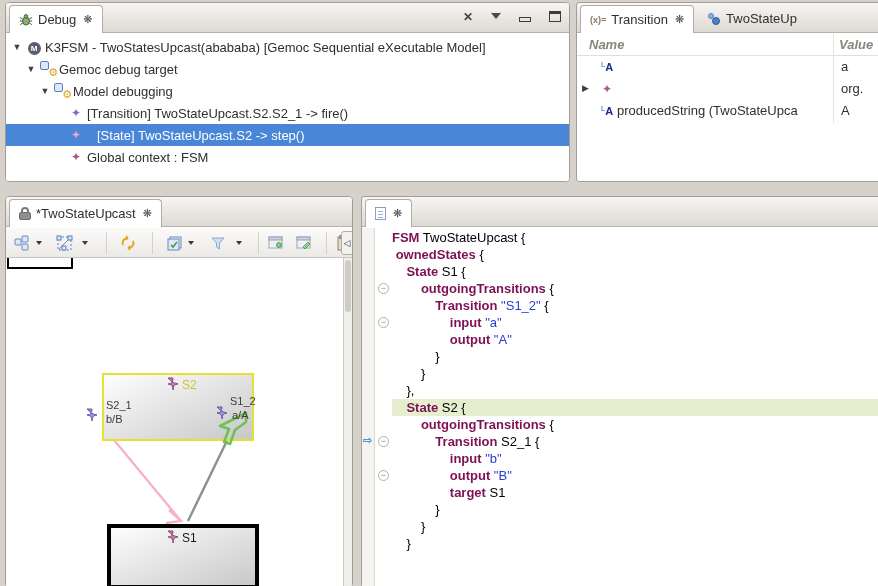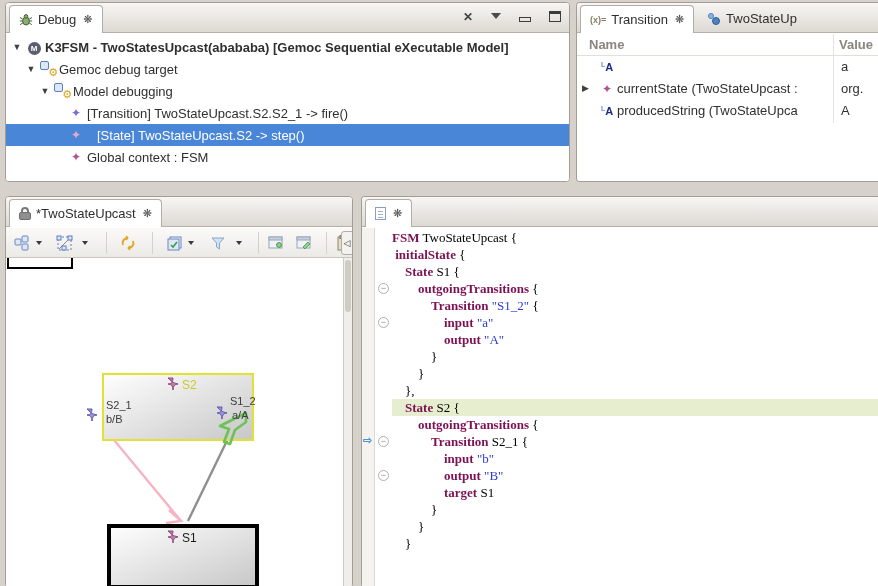--- a/index.html
+++ b/index.html
@@ -34,21 +34,21 @@
   .star{font-size:12px;}
   .ic-engine{display:inline-block;width:13px;height:13px;border-radius:50%;background:#5d5d70;
              color:#fff;font-size:8px;font-weight:bold;line-height:13px;text-align:center;}
   .ic-gearbox{position:relative;display:inline-block;width:16px;height:16px;}
   .ic-gearbox .bx{position:absolute;left:0;top:0;width:9px;height:9px;border:1px solid #5b7fc4;background:#dce8f8;border-radius:2px;}
   .ic-gearbox .gr{position:absolute;right:-2px;bottom:-3px;color:#d9a520;font-size:11px;}
 
   
   #vars-table{position:absolute;left:0;top:31px;right:0;bottom:0;background:#fff;}
   .vhead{position:absolute;left:0;top:0;right:0;height:22px;border-bottom:1px solid #e2dfda;}
-  .vhead span{position:absolute;top:3px;font-weight:bold;color:#8a867f;}
+  .vhead span{position:absolute;top:3px;font-weight:bold;color:#8a867f;font-style:italic;}
   .vcol-div{position:absolute;top:0;bottom:58px;left:256px;width:1px;background:#e6e3de;}
   .vrow{position:absolute;left:0;right:0;height:22px;}
   .vrow .vtwist{position:absolute;left:5px;top:5px;font-size:9px;color:#3f3f3f;}
   .vrow .vicon{position:absolute;left:22px;top:3px;width:16px;height:16px;text-align:center;}
   .vrow .vname{position:absolute;left:40px;top:3px;width:214px;overflow:hidden;white-space:nowrap;}
   .vrow .vval{position:absolute;left:264px;top:3px;white-space:nowrap;}
   .la-ic .l{font-size:7px;color:#6b8fd4;font-weight:bold;vertical-align:4px;}
   .la-ic .a{font-size:11px;color:#1a2a8a;font-weight:bold;}
   .bp-ic{position:relative;display:inline-block;width:14px;height:14px;}
   .bp-ic i{position:absolute;border-radius:50%;}
@@ -71,21 +71,21 @@
   .lock-ic .body{position:absolute;left:0;bottom:0;width:12px;height:8px;background:#8f8f8f;border:1px solid #6e6e6e;border-radius:2px;}
   .lock-ic .shackle{position:absolute;left:2px;top:0;width:8px;height:6px;border:2px solid #7a7a7a;border-bottom:none;border-radius:5px 5px 0 0;}
 
   .svgico{display:block;}
 
   
   #code-area{position:absolute;left:0;top:31px;right:0;bottom:0;background:#fff;}
   #ann-ruler{position:absolute;left:0;top:0;width:13px;bottom:0;background:#f4f3f0;border-right:1px solid #dbd8d3;}
   #fold-ruler{position:absolute;left:14px;top:0;width:16px;bottom:0;background:#fff;}
   #code-lines{position:absolute;left:30px;top:1px;right:0;bottom:0;
-              font-family:Liberation Serif, serif;font-size:13px;}
+              font-family:Liberation Sans, sans-serif;font-size:13px;}
   .cline{height:17px;line-height:17px;white-space:pre;}
   .cline.hl{background:var(--hl);}
   .tok-k{color:var(--kw);font-weight:bold;}
   .tok-s{color:var(--str);}
   .tok-p{color:#000;}
   .foldmark{position:absolute;left:2px;width:11px;height:11px;border:1px solid #b4b0aa;border-radius:50%;
             background:#fff;color:#8a8a8a;font-size:9px;line-height:9px;text-align:center;}
   .ptr{position:absolute;left:1px;color:#4f94cd;font-size:11px;font-weight:bold;}
   .doc-ic{position:relative;display:inline-block;width:11px;height:13px;background:#fff;border:1px solid #8b9dc2;}
   .doc-ic i{position:absolute;left:2px;right:2px;height:1px;background:#9db1d4;}
@@ -119,21 +119,21 @@
       <span class="vt vt-x">✕</span>
       <span class="vt vt-menu"></span>
       <span class="vt vt-min"></span>
       <span class="vt vt-max"></span>
     </div>
   </div>
   <div id="debug-tree">
       <div class="trow" style="top: 2px;">
         <span class="twist" style="left:6px;">▼</span>
         <span class="ticon" style="left:20px;"><span class="ic-engine">M</span></span>
-        <span class="tlabel" style="left:39px;font-weight:bold;">K3FSM - TwoStatesUpcast(abababa) [Gemoc Sequential eXecutable Model]</span>
+        <span class="tlabel" style="left:39px;">K3FSM - TwoStatesUpcast(abababa) [Gemoc Sequential eXecutable Model]</span>
       </div>
       <div class="trow" style="top: 24px;">
         <span class="twist" style="left:20px;">▼</span>
         <span class="ticon" style="left:34px;"><span class="ic-gearbox"><span class="bx"></span><span class="gr">⚙</span></span></span>
         <span class="tlabel" style="left:53px;">Gemoc debug target</span>
       </div>
       <div class="trow" style="top: 46px;">
         <span class="twist" style="left:34px;">▼</span>
         <span class="ticon" style="left:48px;"><span class="ic-gearbox"><span class="bx"></span><span class="gr">⚙</span></span></span>
         <span class="tlabel" style="left:67px;">Model debugging</span>
@@ -175,21 +175,20 @@
     </div>
     <div class="vcol-div"></div>
     <div id="vars-rows">
         <div class="vrow" style="top: 22px;">
           <span class="vicon"><span class="la-ic"><span class="l">L</span><span class="a">A</span></span></span>
           <span class="vval">a</span>
         </div>
         <div class="vrow" style="top: 44px;">
           <span class="vtwist">▶</span>
           <span class="vicon"><span class="star" style="color:var(--state_star_magenta)">✦</span></span>
-          <span class="vname">currentState (TwoStateUpcast :</span>
           <span class="vval">org.</span>
         </div>
         <div class="vrow" style="top: 66px;">
           <span class="vicon"><span class="la-ic"><span class="l">L</span><span class="a">A</span></span></span>
           <span class="vname">producedString (TwoStateUpca</span>
           <span class="vval">A</span>
         </div>
       </div>
   </div>
 </div>
@@ -344,21 +343,21 @@
         <div class="ptr" style="top: 206px;">⇨</div>
       </div>
     <div id="fold-ruler">
         <div class="foldmark" style="top: 55px;">−</div>
         <div class="foldmark" style="top: 89px;">−</div>
         <div class="foldmark" style="top: 208px;">−</div>
         <div class="foldmark" style="top: 242px;">−</div>
       </div>
     <div id="code-lines">
         <div class="cline"><span class="tok-k">FSM</span><span class="tok-p"> TwoStateUpcast {</span></div>
-        <div class="cline"><span class="tok-p"> </span><span class="tok-k">initialState</span><span class="tok-p"> {</span></div>
+        <div class="cline"><span class="tok-p"> </span><span class="tok-k">ownedStates</span><span class="tok-p"> {</span></div>
         <div class="cline"><span class="tok-p">    </span><span class="tok-k">State</span><span class="tok-p"> S1 {</span></div>
         <div class="cline"><span class="tok-p">        </span><span class="tok-k">outgoingTransitions</span><span class="tok-p"> {</span></div>
         <div class="cline"><span class="tok-p">            </span><span class="tok-k">Transition</span><span class="tok-p"> </span><span class="tok-s">"S1_2"</span><span class="tok-p"> {</span></div>
         <div class="cline"><span class="tok-p">                </span><span class="tok-k">input</span><span class="tok-p"> </span><span class="tok-s">"a"</span></div>
         <div class="cline"><span class="tok-p">                </span><span class="tok-k">output</span><span class="tok-p"> </span><span class="tok-s">"A"</span></div>
         <div class="cline"><span class="tok-p">            }</span></div>
         <div class="cline"><span class="tok-p">        }</span></div>
         <div class="cline"><span class="tok-p">    },</span></div>
         <div class="cline hl"><span class="tok-p">    </span><span class="tok-k">State</span><span class="tok-p"> S2 {</span></div>
         <div class="cline"><span class="tok-p">        </span><span class="tok-k">outgoingTransitions</span><span class="tok-p"> {</span></div>

